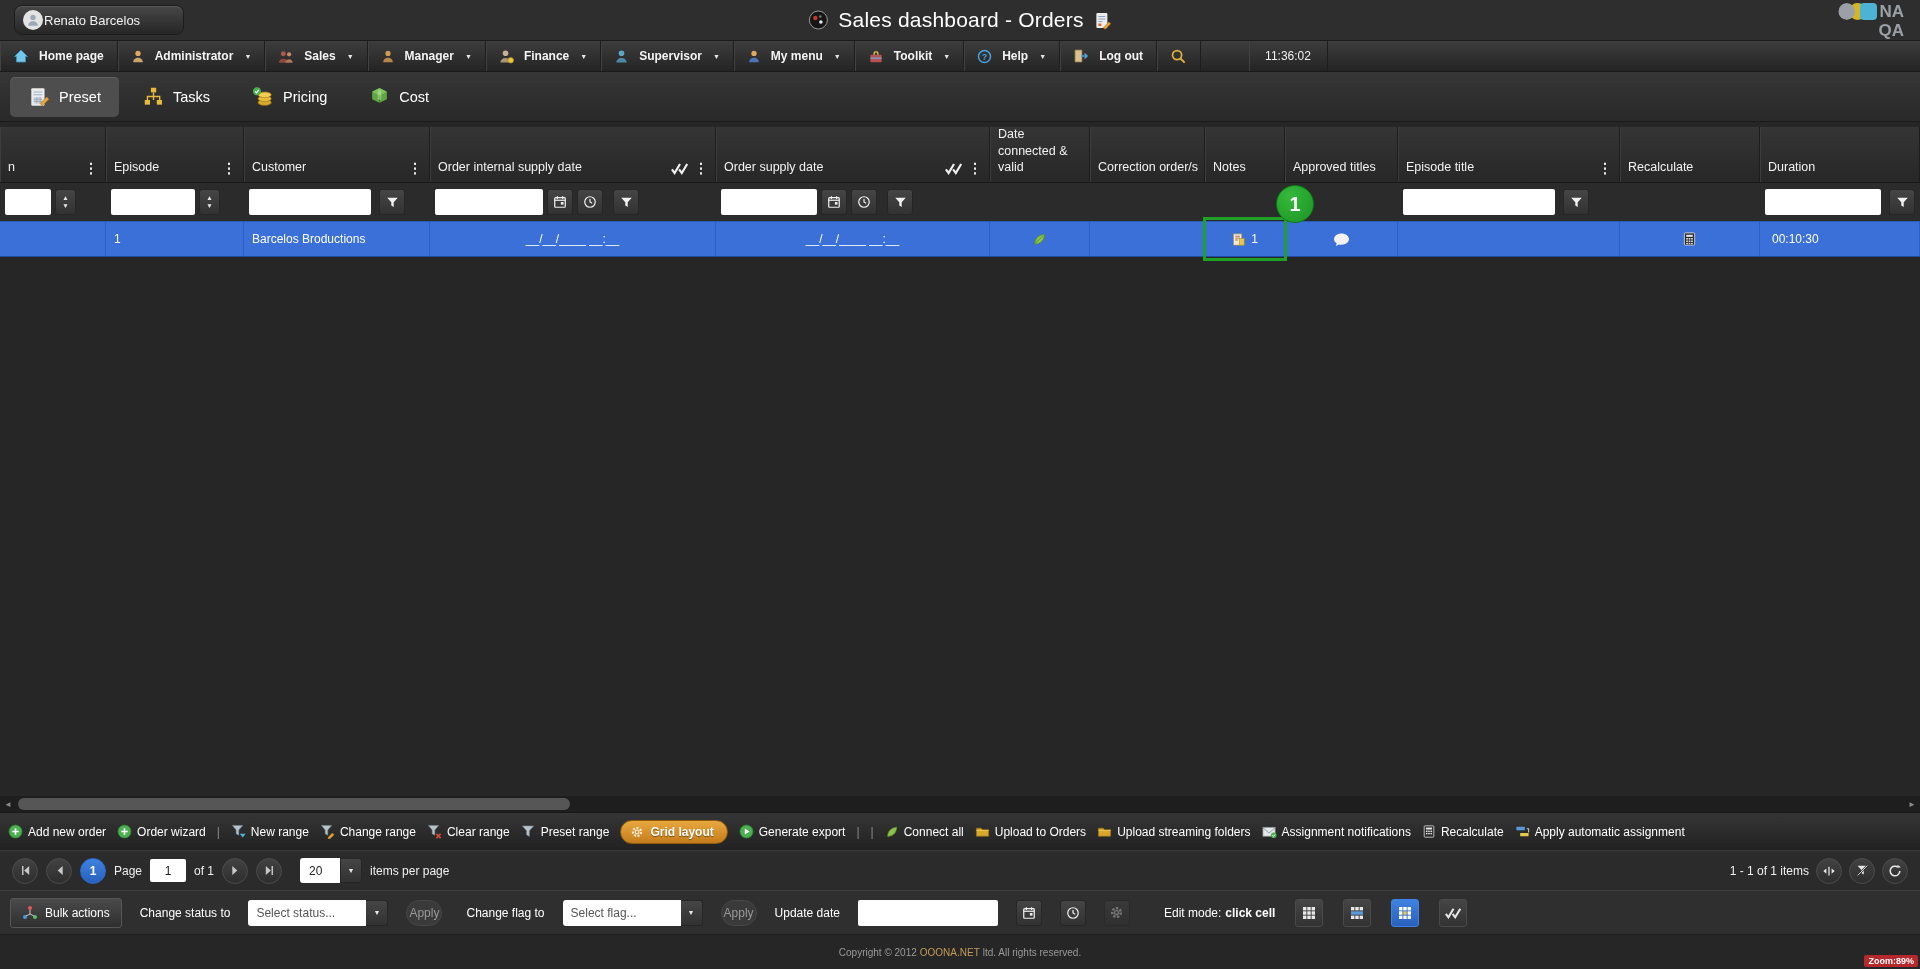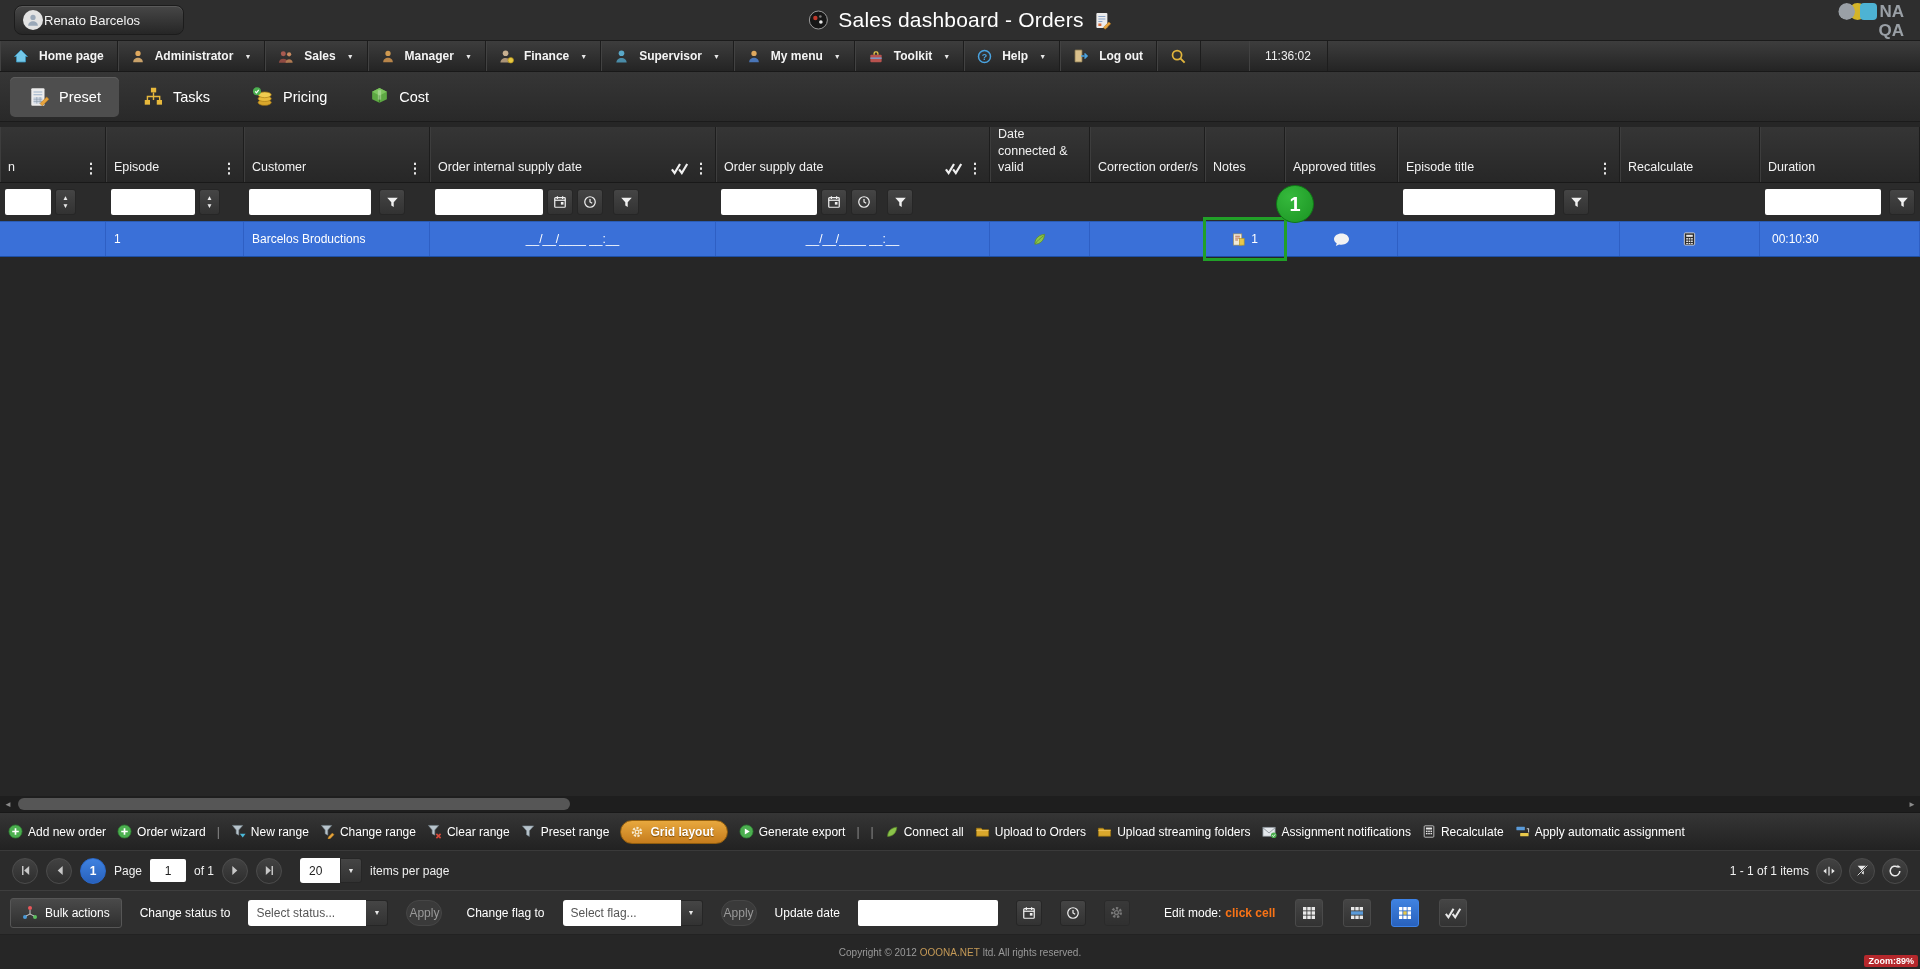--- a/index.html
+++ b/index.html
@@ -126,21 +126,21 @@
     align-items:center; border-radius:3px 0 0 3px; white-space:nowrap; }
   .select .dd { width:22px; height:26px; background:linear-gradient(#454545,#323232); border:1px solid #262626;
     border-left:none; border-radius:0 3px 3px 0; display:flex; align-items:center; justify-content:center;
     font-size:7px; color:#e8e8e8; cursor:pointer; }
   .apply { height:26px; padding:0 2px; background:#3a3a3a; color:#999; border:1px solid #464646;
     border-radius:13px; display:flex; align-items:center; font-size:12px; }
   .date-field { width:140px; height:26px; border:none; border-radius:2px; background:#fff; outline:none;
     font-family:"Liberation Sans",sans-serif; font-size:12px; color:#222; padding:0 5px; }
   .ibtn.dim { opacity:.45; }
   .editmode { margin-left:16px; display:flex; align-items:center; gap:4px; }
-  .editmode b { color:#f97316; }
+  .editmode b { color:#ffffff; }
   .mode-btn { width:28px; height:28px; background:linear-gradient(#454545,#323232); border:1px solid #4a4a4a;
     border-radius:3px; display:flex; align-items:center; justify-content:center; cursor:pointer; margin-left:2px; }
   .mode-btn.active { background:linear-gradient(#3f82e0,#2861bc); border-color:#3c82e8; }
 
   
   .footer { position:absolute; bottom:0; left:0; right:0; height:34px; background:#262626;
     display:flex; align-items:center; justify-content:center; font-size:10px; color:#9a9a9a; gap:3px; }
   .brand { color:#c59a57; }
   .zoom-badge { position:absolute; right:2px; bottom:2px; background:#b5282c; color:#fff; font-size:9px;
     font-weight:bold; padding:1px 4px; border-radius:2px; }

